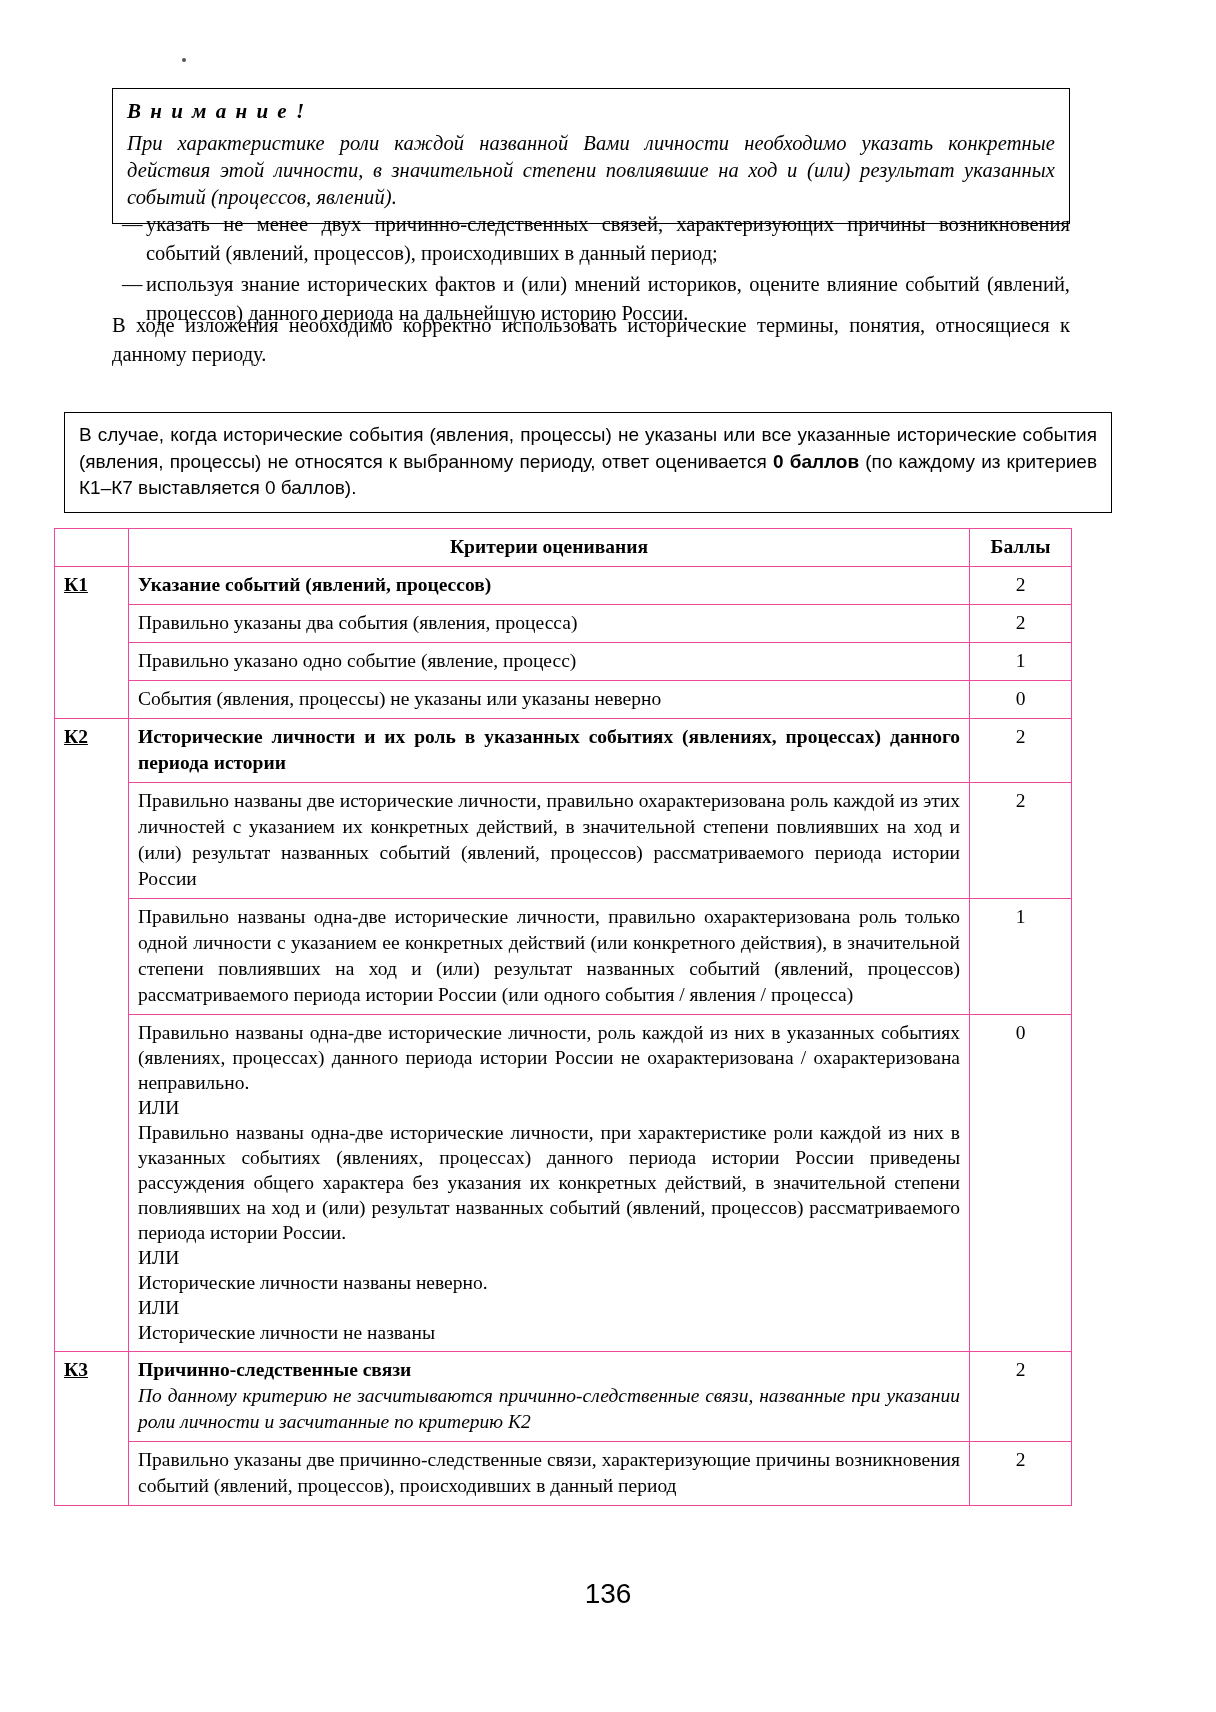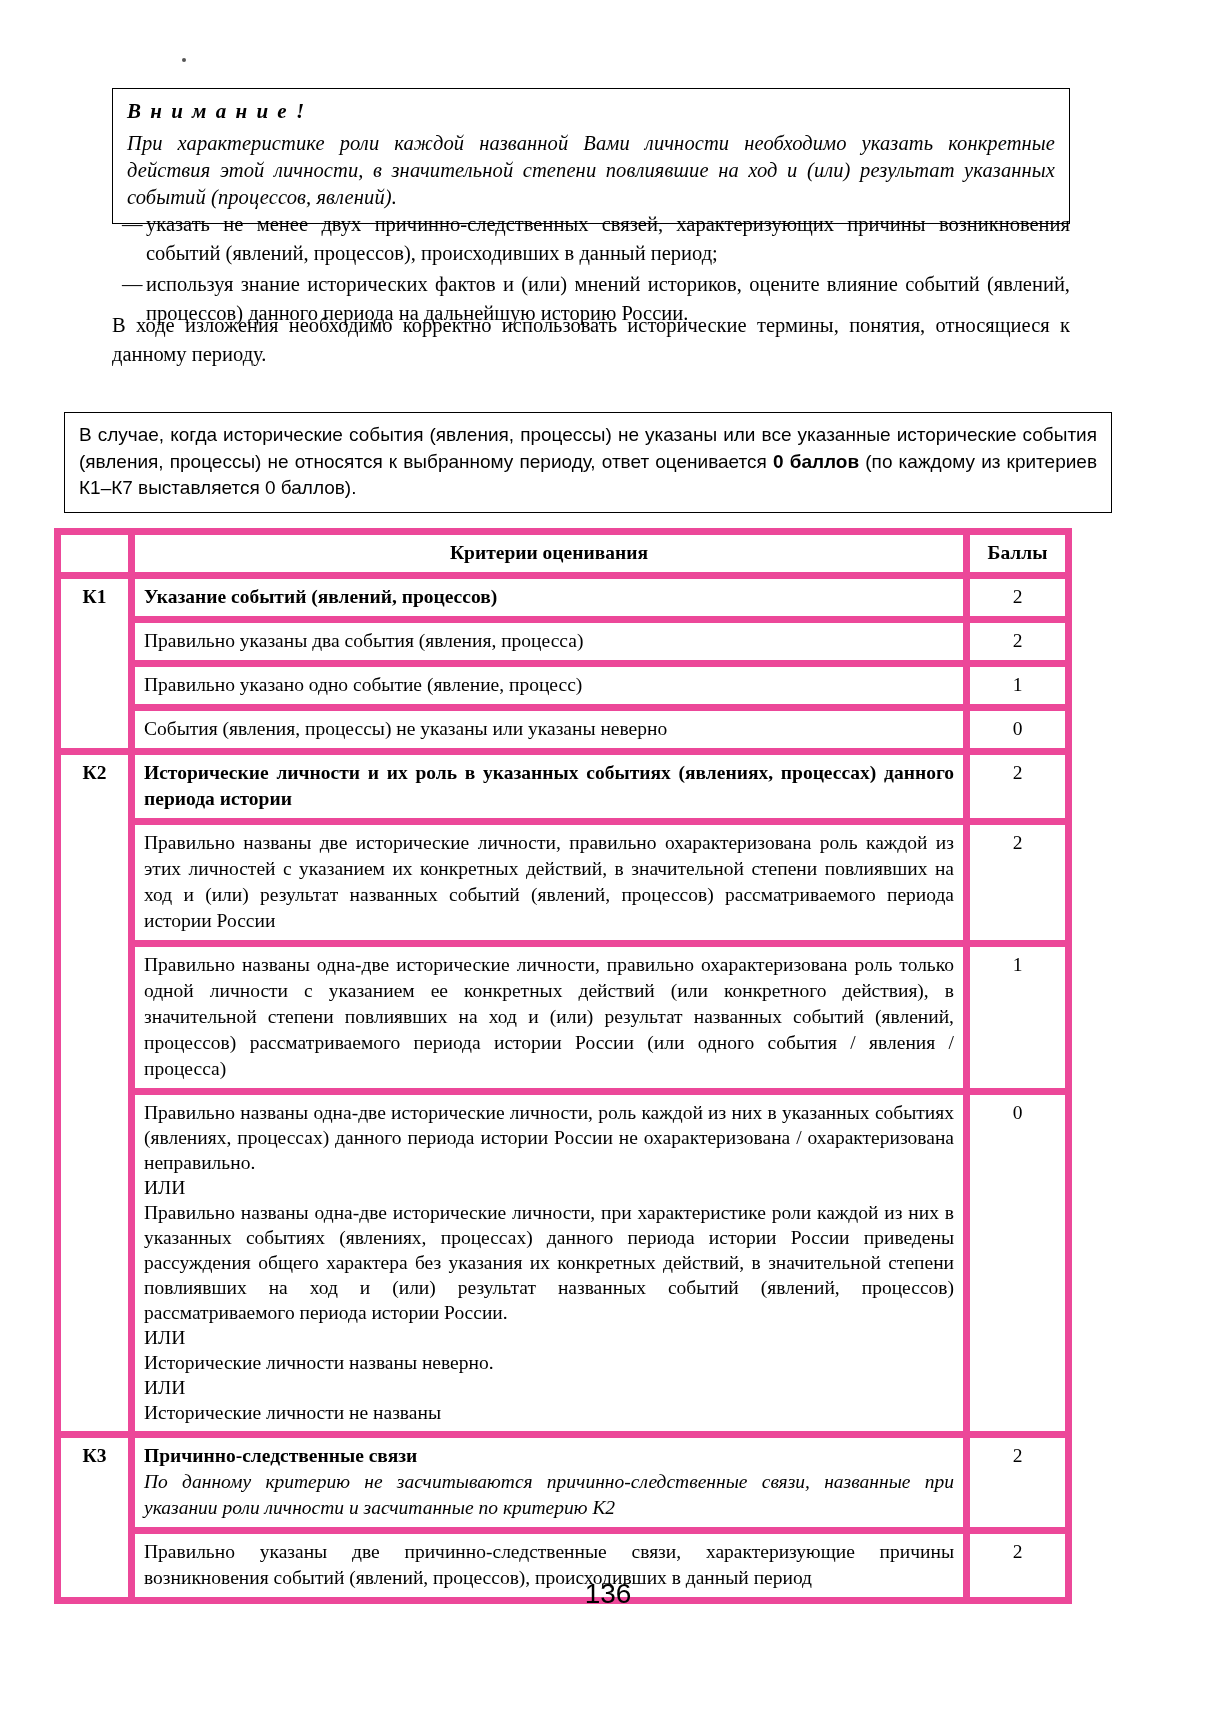--- a/index.html
+++ b/index.html
@@ -111,39 +111,39 @@
   
   table.criteria {
     position: absolute;
     left: 54px;
     top: 528px;
     width: 1018px;
     border-collapse: collapse;
     table-layout: fixed;
   }
   table.criteria td, table.criteria th {
-    border: 7px solid #ec4899;
+    border: 1px solid #ec4899;
     vertical-align: top;
     padding: 5px 9px 6px 9px;
     font-size: 19.5px;
     line-height: 26px;
   }
   .col-code { width: 74px; }
   .col-points { width: 102px; }
   th.head {
     text-align: center;
     font-weight: bold;
     font-size: 20px;
     padding: 6px 4px 7px 4px;
   }
   td.code {
-    text-align: center;
     font-weight: bold;
     font-size: 20px;
     vertical-align: middle;
+    text-decoration: underline;
   }
   td.points {
     text-align: center;
     font-size: 20px;
     vertical-align: middle;
   }
   td.crit {
     text-align: justify;
   }
   td.crit.bold { font-weight: bold; }

